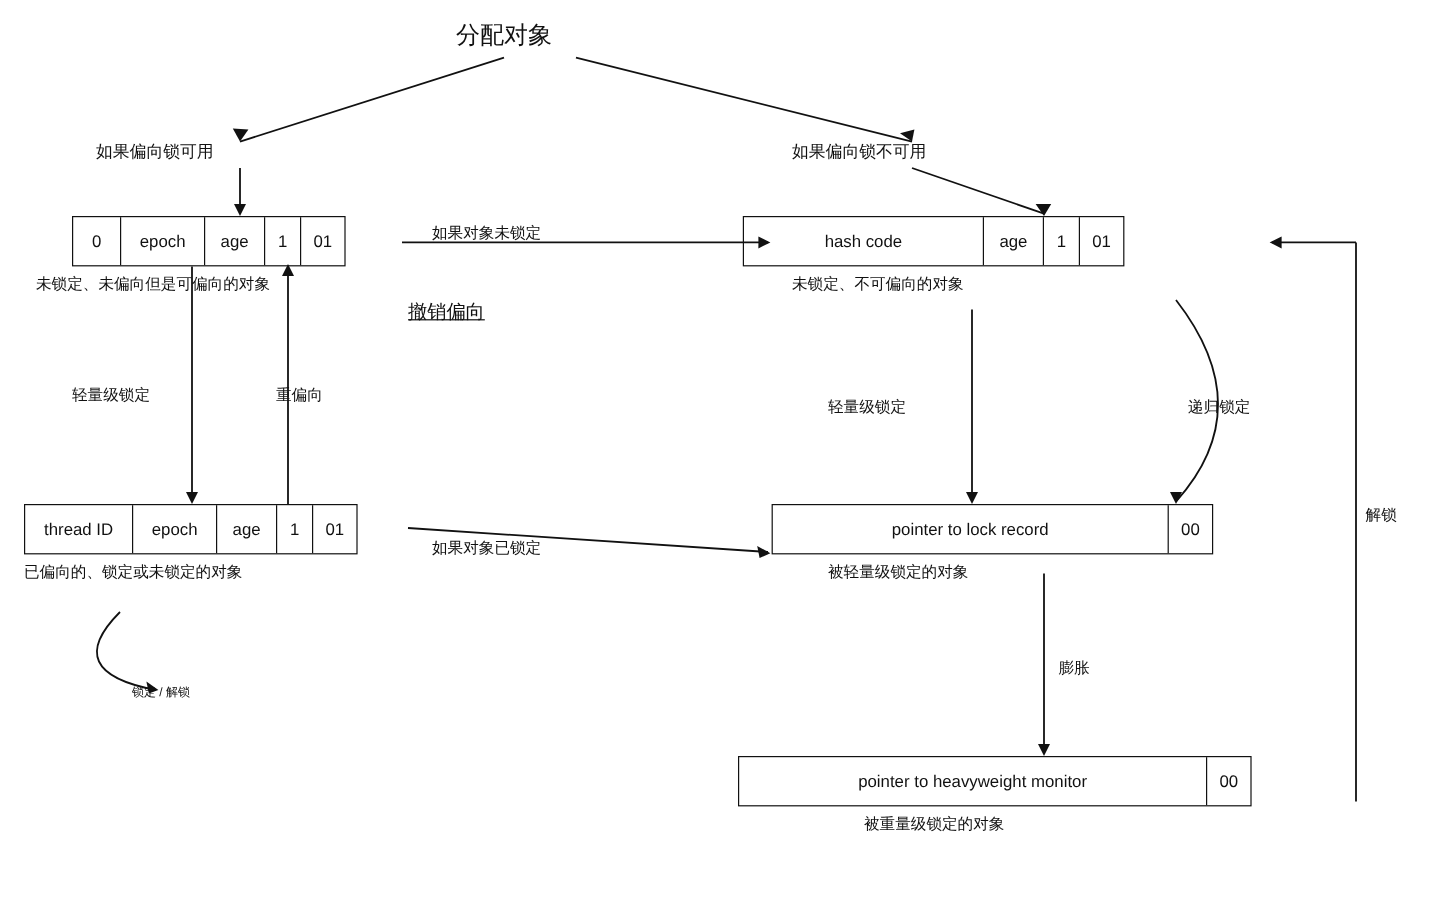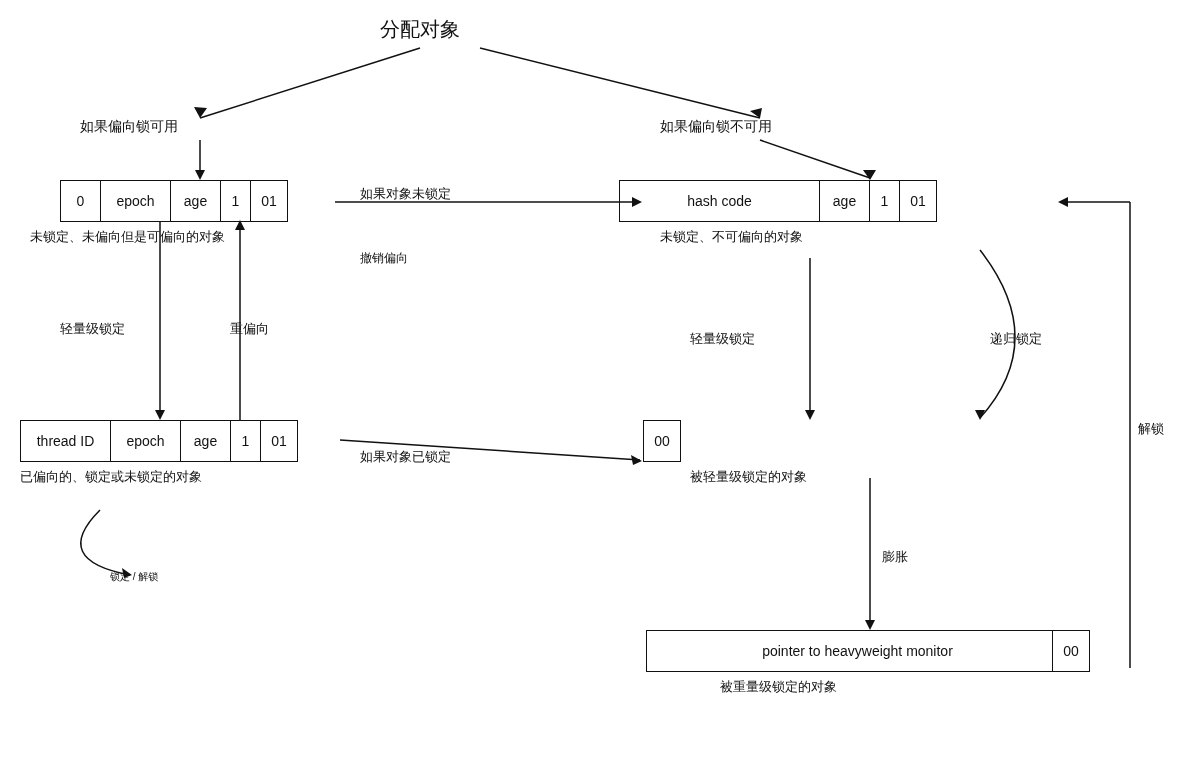--- a/index.html
+++ b/index.html
@@ -125,34 +125,35 @@
 
   <div class="box-row" style="left:619px; top:180px;">
     <div class="box-cell" style="width:200px;">hash code</div>
     <div class="box-cell" style="width:50px;">age</div>
     <div class="box-cell" style="width:30px;">1</div>
     <div class="box-cell" style="width:36px;">01</div>
   </div>
   <div class="label" style="left:660px; top:228px; font-size:13px;">未锁定、不可偏向的对象</div>
 
   <div class="box-row" style="left:643px; top:420px;">
+    <div class="box-cell" style="width:330px;">pointer to lock record</div>
     <div class="box-cell" style="width:36px;">00</div>
   </div>
   <div class="label" style="left:690px; top:468px; font-size:13px;">被轻量级锁定的对象</div>
 
-  <div class="box-row" style="left:646px; top:630px;padding-left:16px;">
+  <div class="box-row" style="left:615px; top:630px;">
     <div class="box-cell" style="width:390px;">pointer to heavyweight monitor</div>
     <div class="box-cell" style="width:36px;">00</div>
   </div>
   <div class="label" style="left:720px; top:678px; font-size:13px;">被重量级锁定的对象</div>
 
   <div class="label" style="left:60px; top:320px; font-size:13px;">轻量级锁定</div>
   <div class="label" style="left:230px; top:320px; font-size:13px;">重偏向</div>
 
-  <div class="label" style="left:360px; top:250px; font-size:12px;">撤销偏向</div>
+  <div class="label" style="left:340px; top:250px; font-size:16px;text-decoration:underline;">撤销偏向</div>
   <div class="label" style="left:360px; top:185px; font-size:13px;">如果对象未锁定</div>
 
   <div class="label" style="left:360px; top:448px; font-size:13px;">如果对象已锁定</div>
 
   <div class="label" style="left:690px; top:330px; font-size:13px;">轻量级锁定</div>
   <div class="label" style="left:990px; top:330px; font-size:13px;">递归锁定</div>
 
   <div class="label" style="left:882px; top:548px; font-size:13px;">膨胀</div>
 
   <div class="label" style="left:1138px; top:420px; font-size:13px;">解锁</div>

